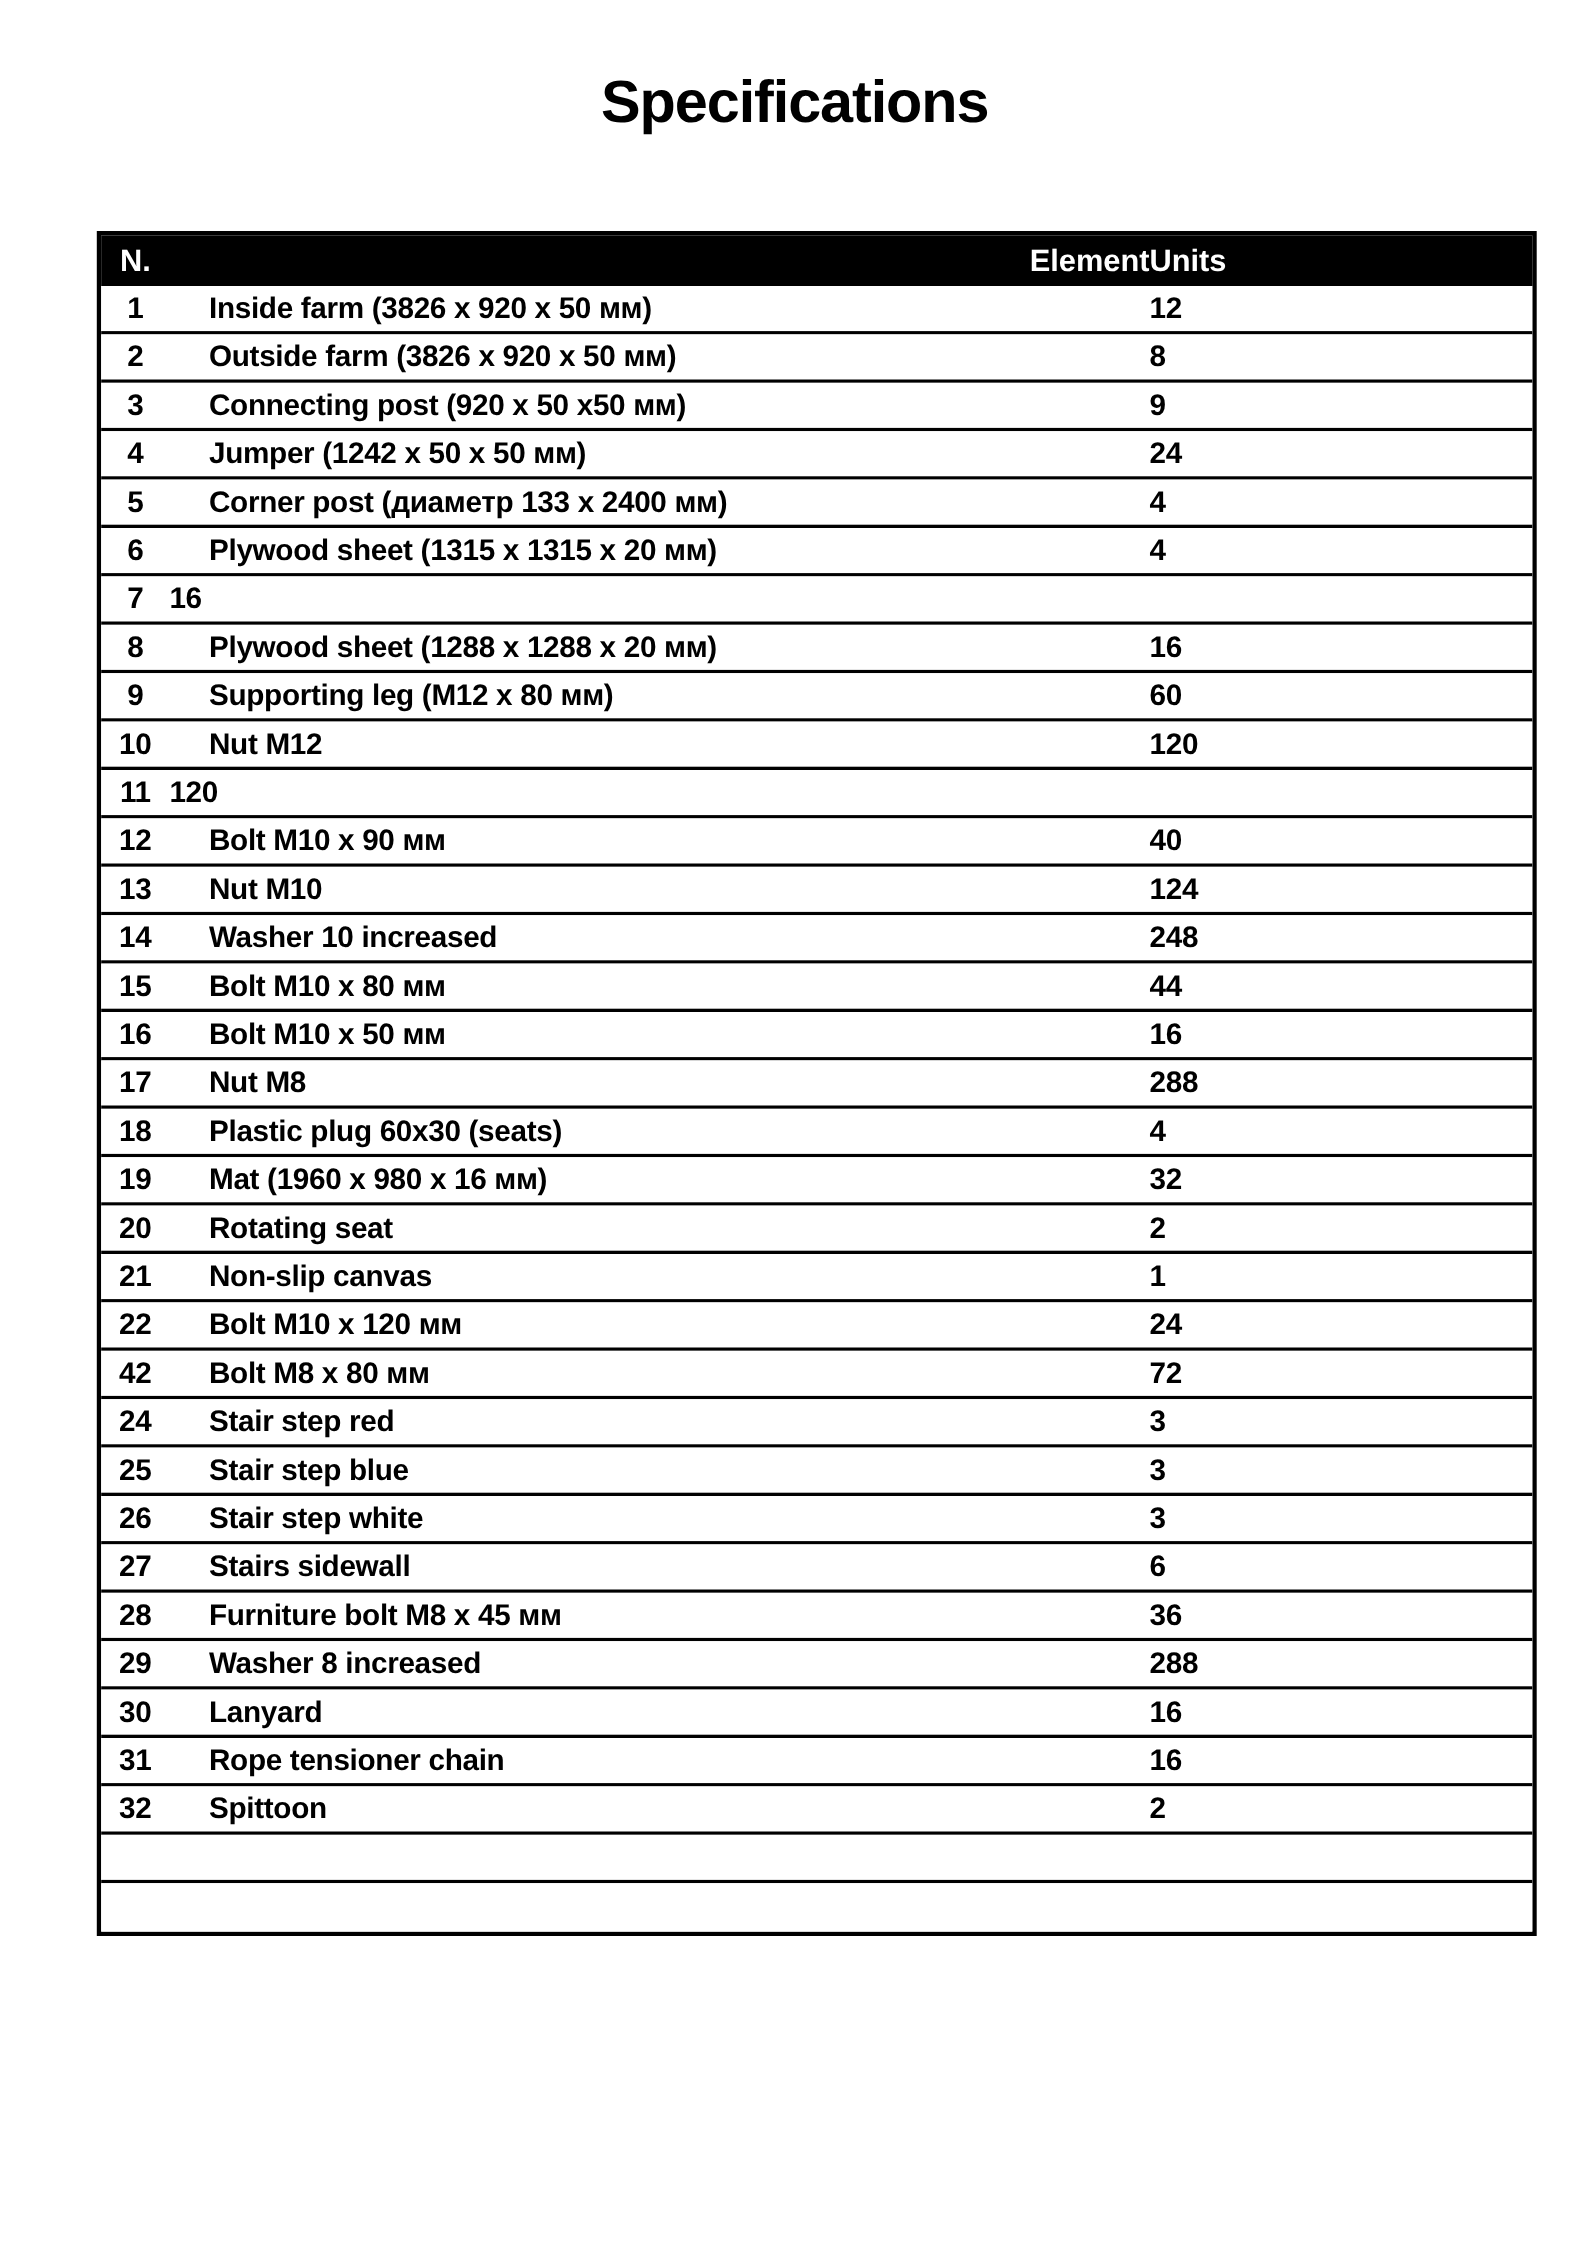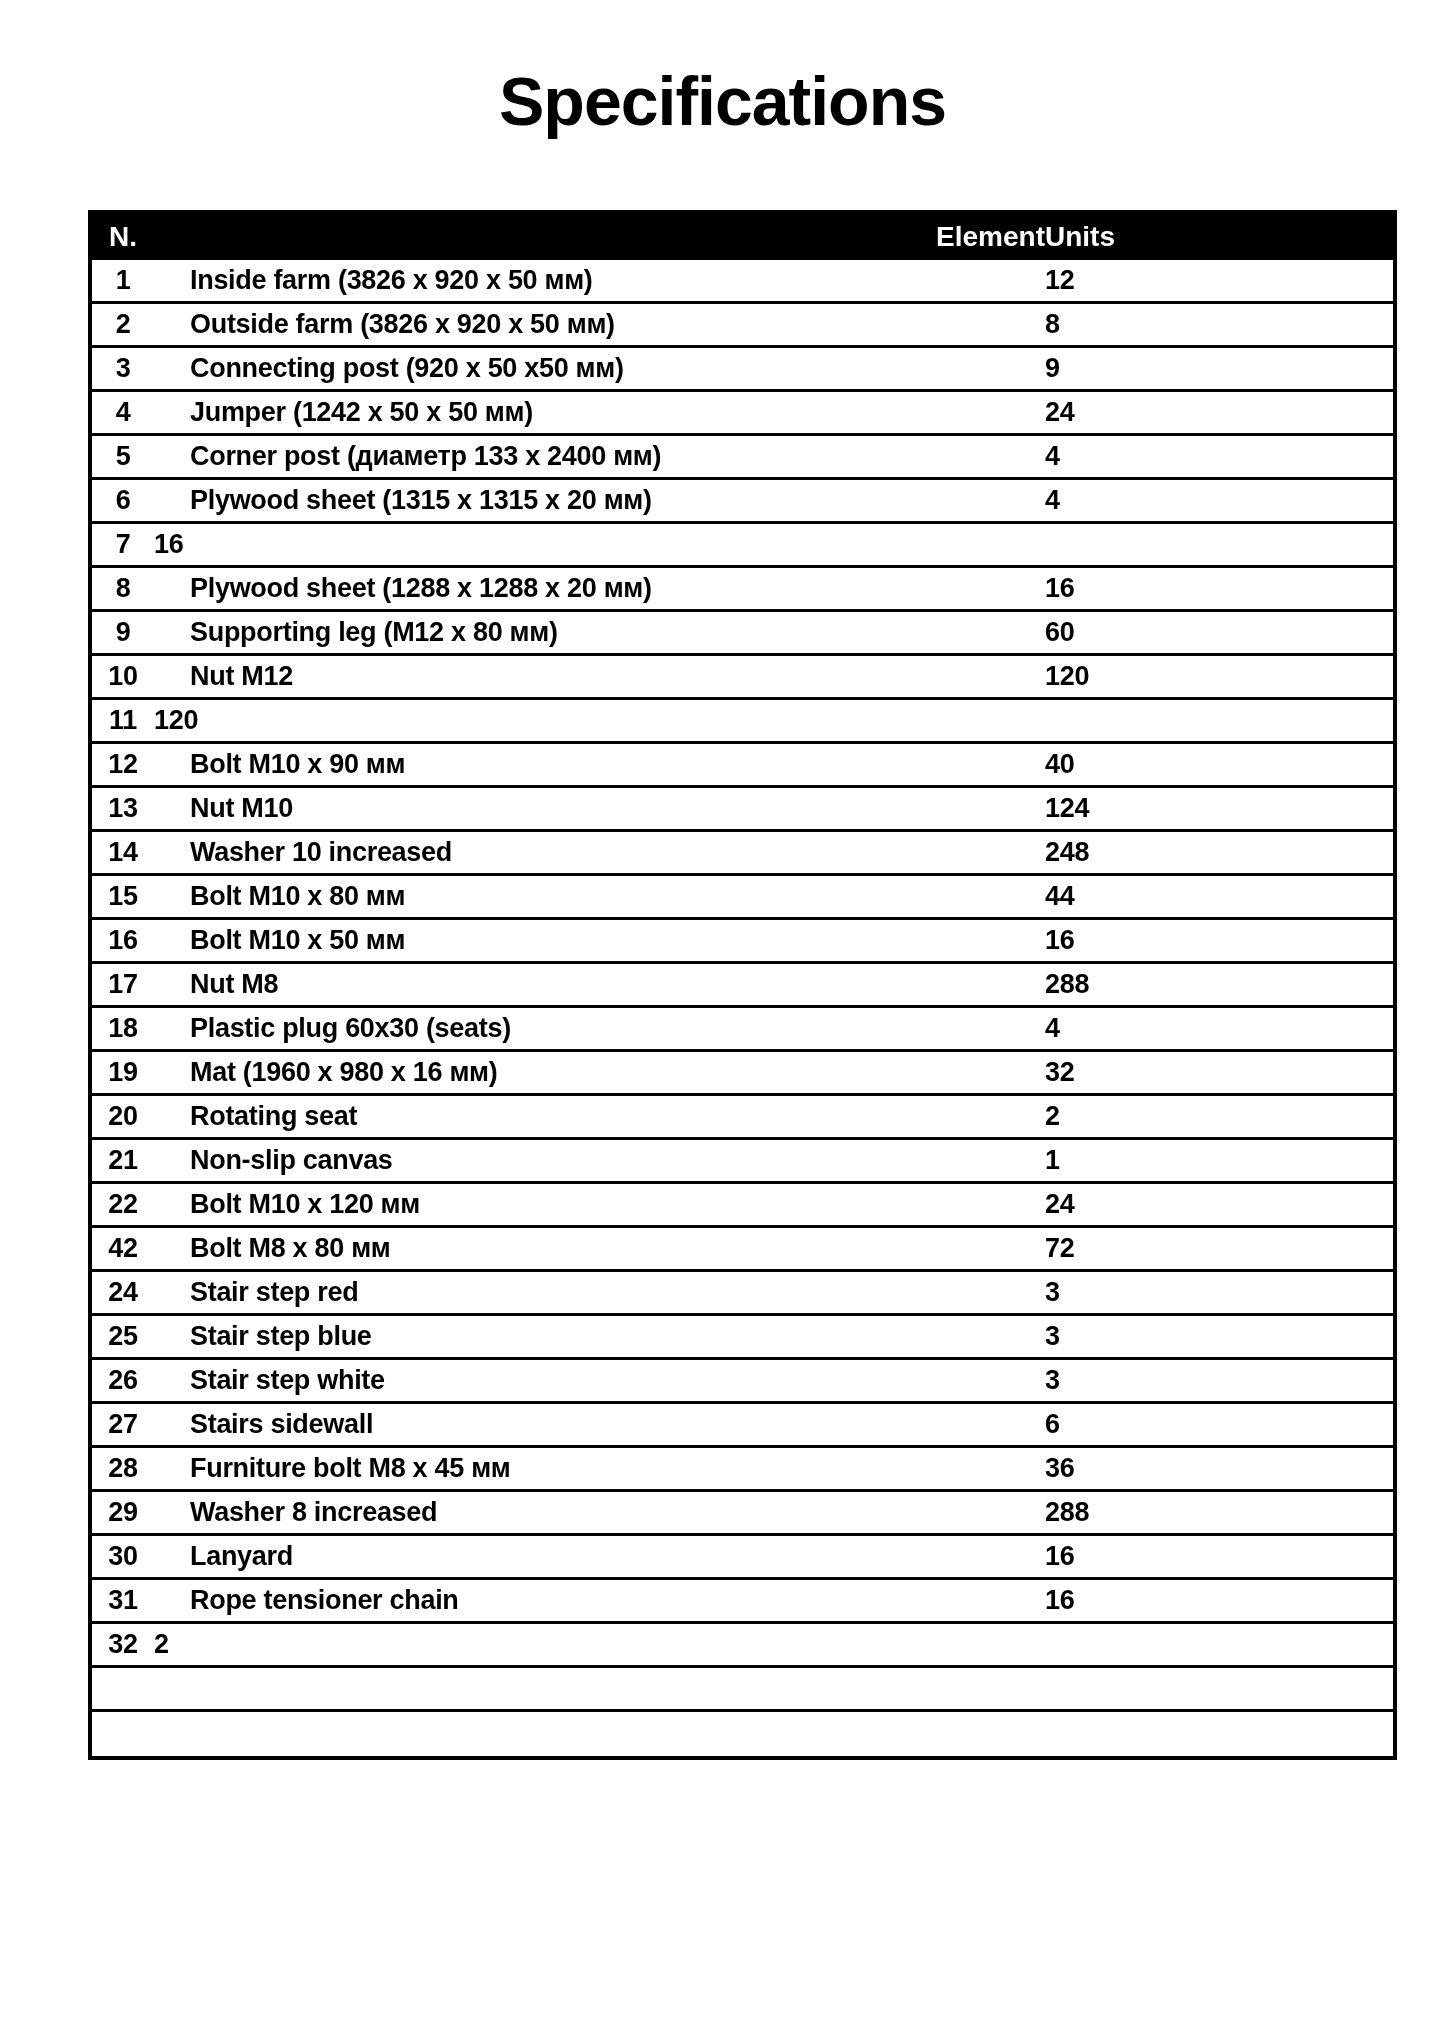--- a/index.html
+++ b/index.html
@@ -13,21 +13,21 @@
     color:#000000;
     overflow:hidden;
   }
   .title{
     position:absolute;
     top:62px;
     left:0;
     width:100%;
     margin:0;
     text-align:center;
-    font-size:68px;
+    font-size:54px;
     font-weight:bold;
     letter-spacing:-1px;
     color:#000000;
   }
   .spec-table{
     position:absolute;
     left:88px;
     top:210px;
     width:1309px;
     box-sizing:border-box;
@@ -253,20 +253,21 @@
   </div>
 
   <div class="trow">
     <div class="cell n">31</div>
     <div class="cell el">Rope tensioner chain</div>
     <div class="cell un">16</div>
   </div>
 
   <div class="trow">
     <div class="cell n">32</div>
+    <div class="cell el">Spittoon</div>
     <div class="cell un">2</div>
   </div>
 
   <div class="trow">
     <div class="cell n"></div>
     <div class="cell el"></div>
     <div class="cell un"></div>
   </div>
 
   <div class="trow">

